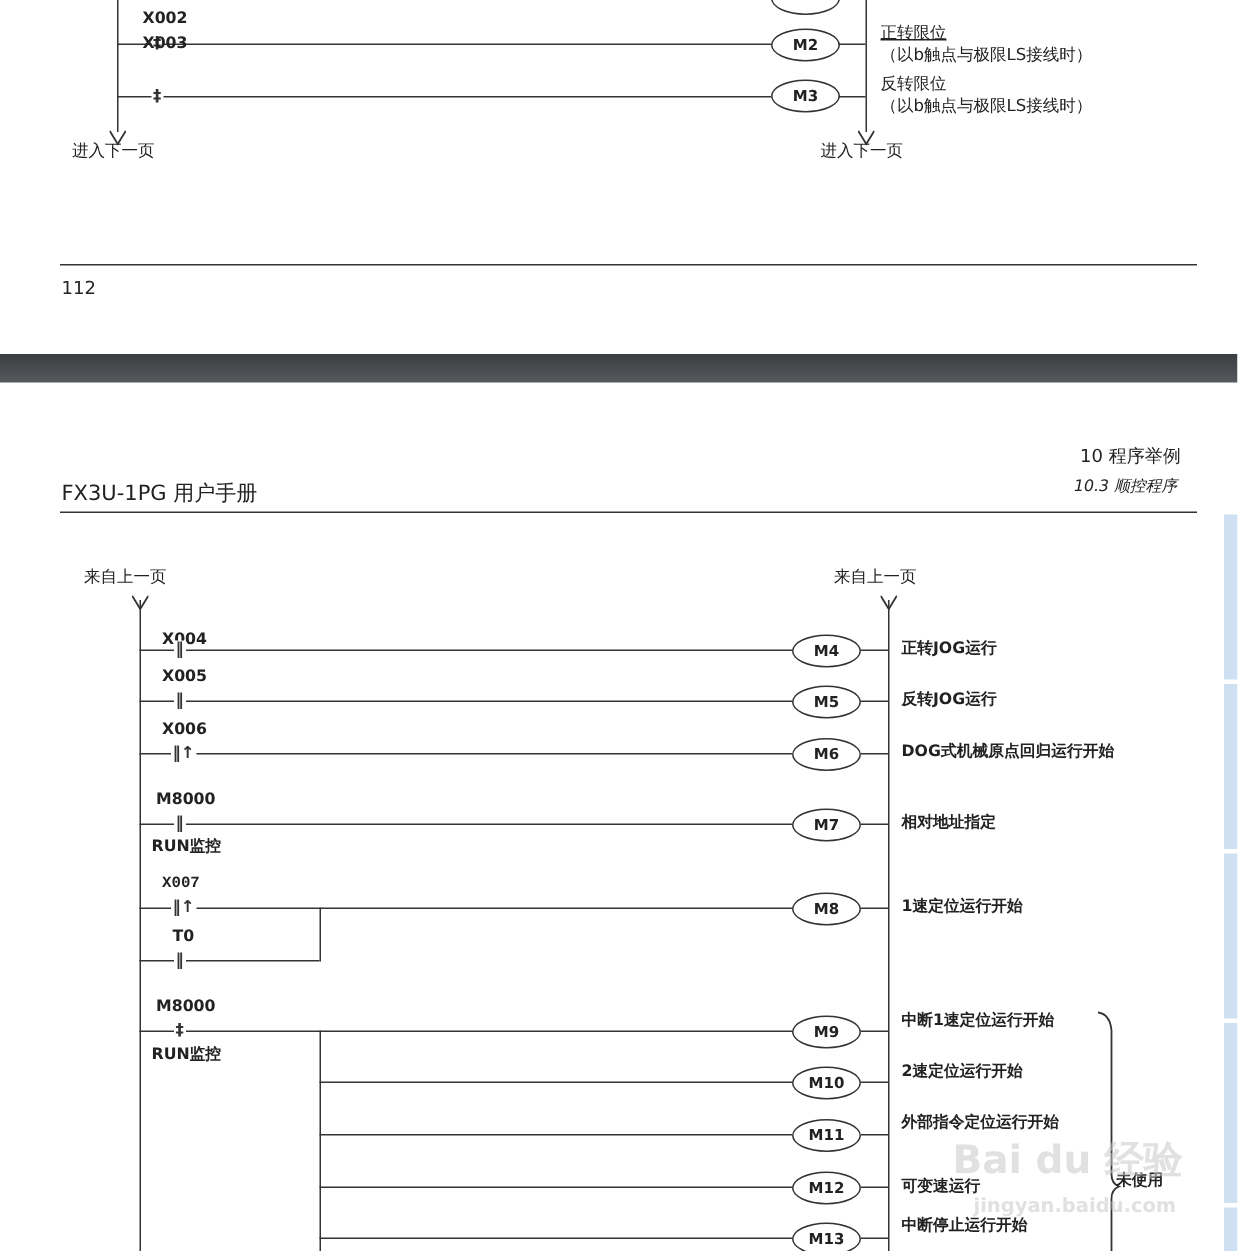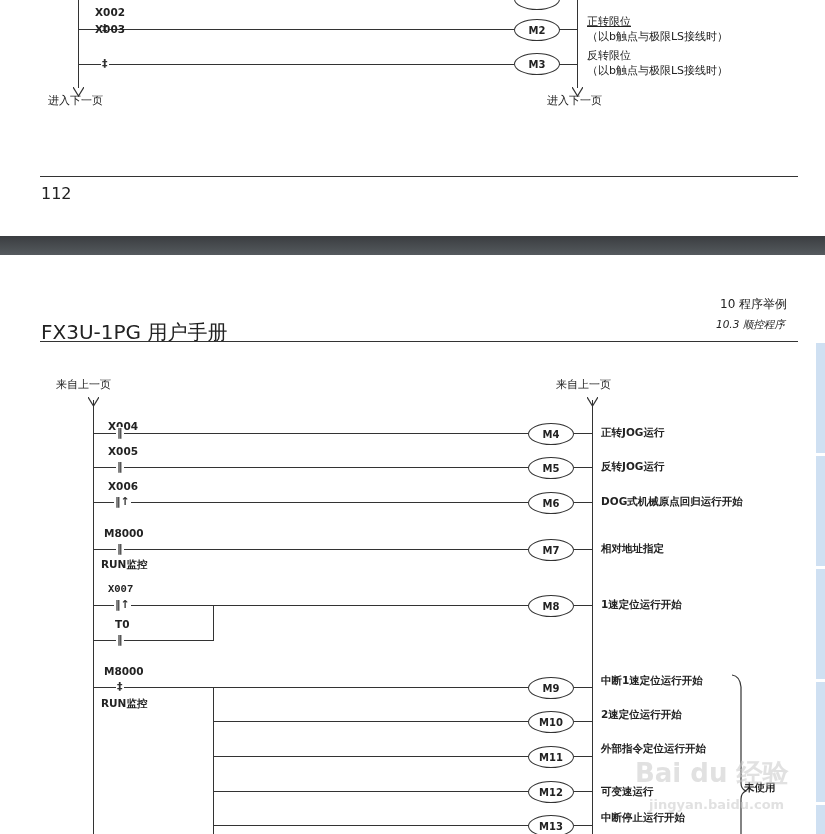--- a/index.html
+++ b/index.html
@@ -48,28 +48,28 @@
 
   <div class="t tb" style="left:95px; top:24px;">X003</div>
   <div class="hline" style="left:78px; top:64px; width:436px;"></div>
   <div class="contact" style="left:101px; top:58px;">‡</div>
   <div class="coil" style="left:514px; top:53px;">M3</div>
   <div class="hline" style="left:559px; top:64px; width:18px;"></div>
   <div class="t" style="left:587px; top:50px;">反转限位</div>
   <div class="t" style="left:587px; top:65px;">（以b触点与极限LS接线时）</div>
 
   <div class="hline" style="left:40px; top:176px; width:758px; height:1.3px;"></div>
-  <div class="t" style="left:41px; top:186px; font-size:16px;">112</div>
+  <div class="t" style="left:41px; top:186px; font-size:12px;">112</div>
 </div>
 
 <div class="sep"></div>
 
 <div>
   <div class="t" style="left:720px; top:298px; font-size:12px;">10 程序举例</div>
-  <div class="t" style="left:41px; top:322px; font-size:20px;">FX3U-1PG 用户手册</div>
+  <div class="t" style="left:41px; top:322px; font-size:14px;">FX3U-1PG 用户手册</div>
   <div class="t" style="left:716px; top:319px; font-size:10.5px; font-style:italic;">10.3 顺控程序</div>
   <div class="hline" style="left:40px; top:341px; width:758px; height:1.3px;"></div>
 
   <div class="sidetab" style="top:343px; height:110px;"></div>
   <div class="sidetab" style="top:456px; height:110px;"></div>
   <div class="sidetab" style="top:569px; height:110px;"></div>
   <div class="sidetab" style="top:682px; height:120px;"></div>
   <div class="sidetab" style="top:805px; height:29px;"></div>
 
   <div class="t" style="left:56px; top:379px;">来自上一页</div>

